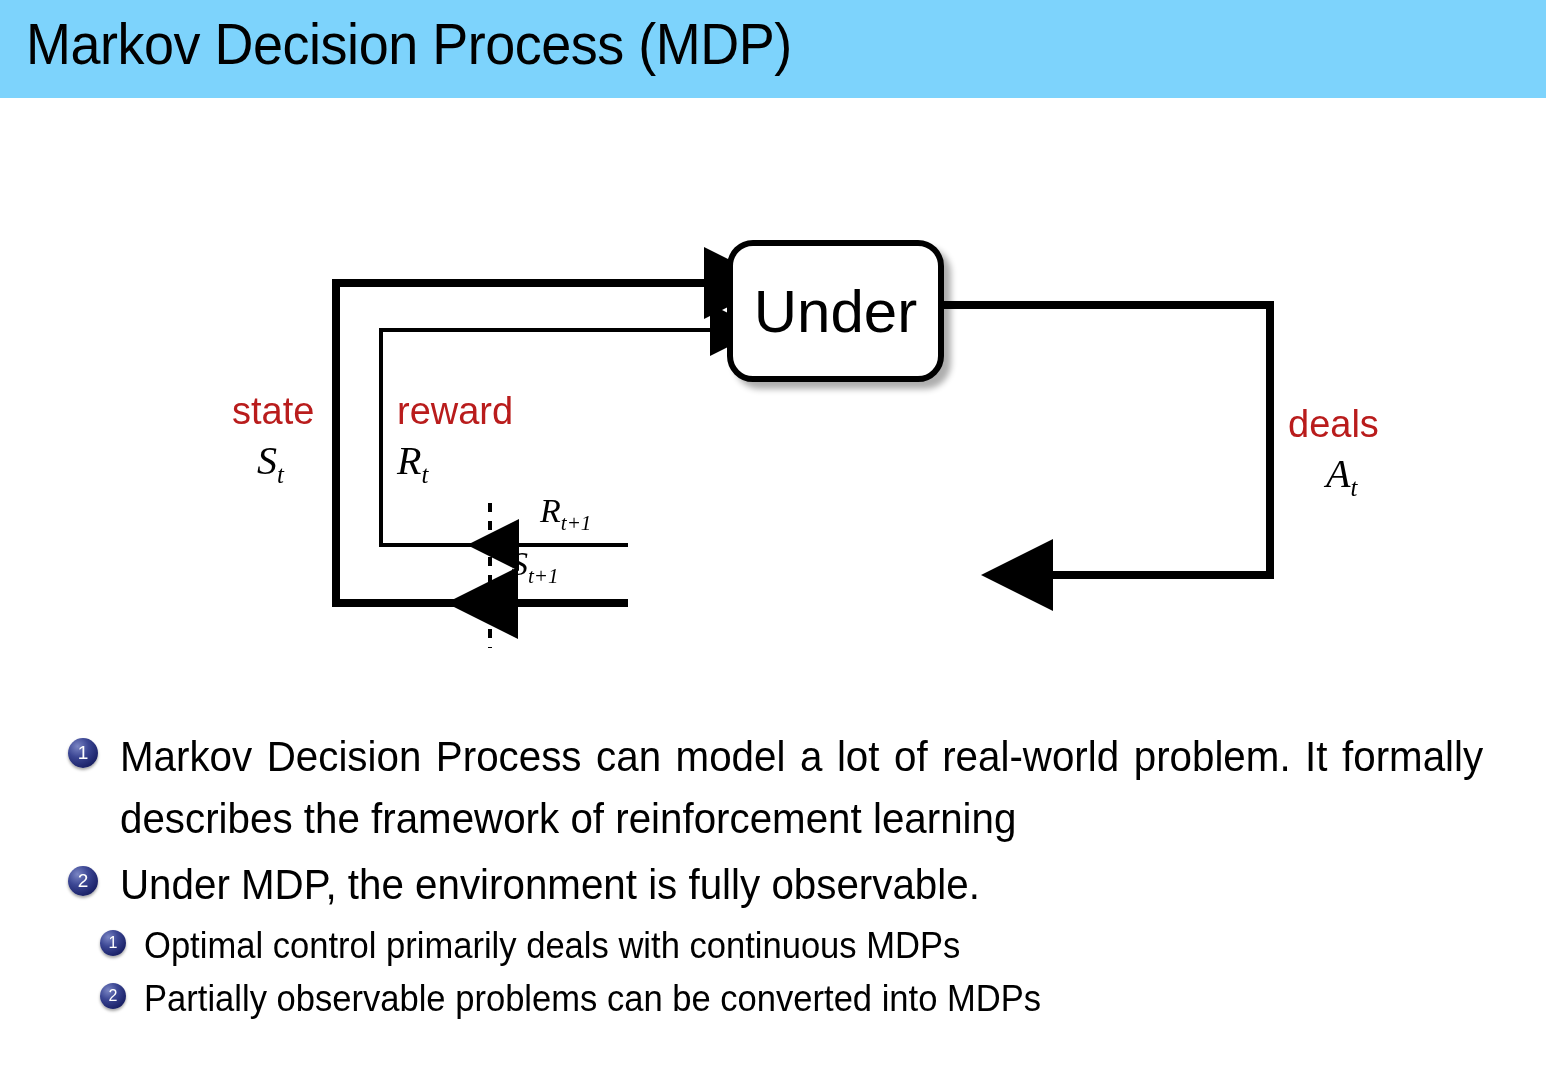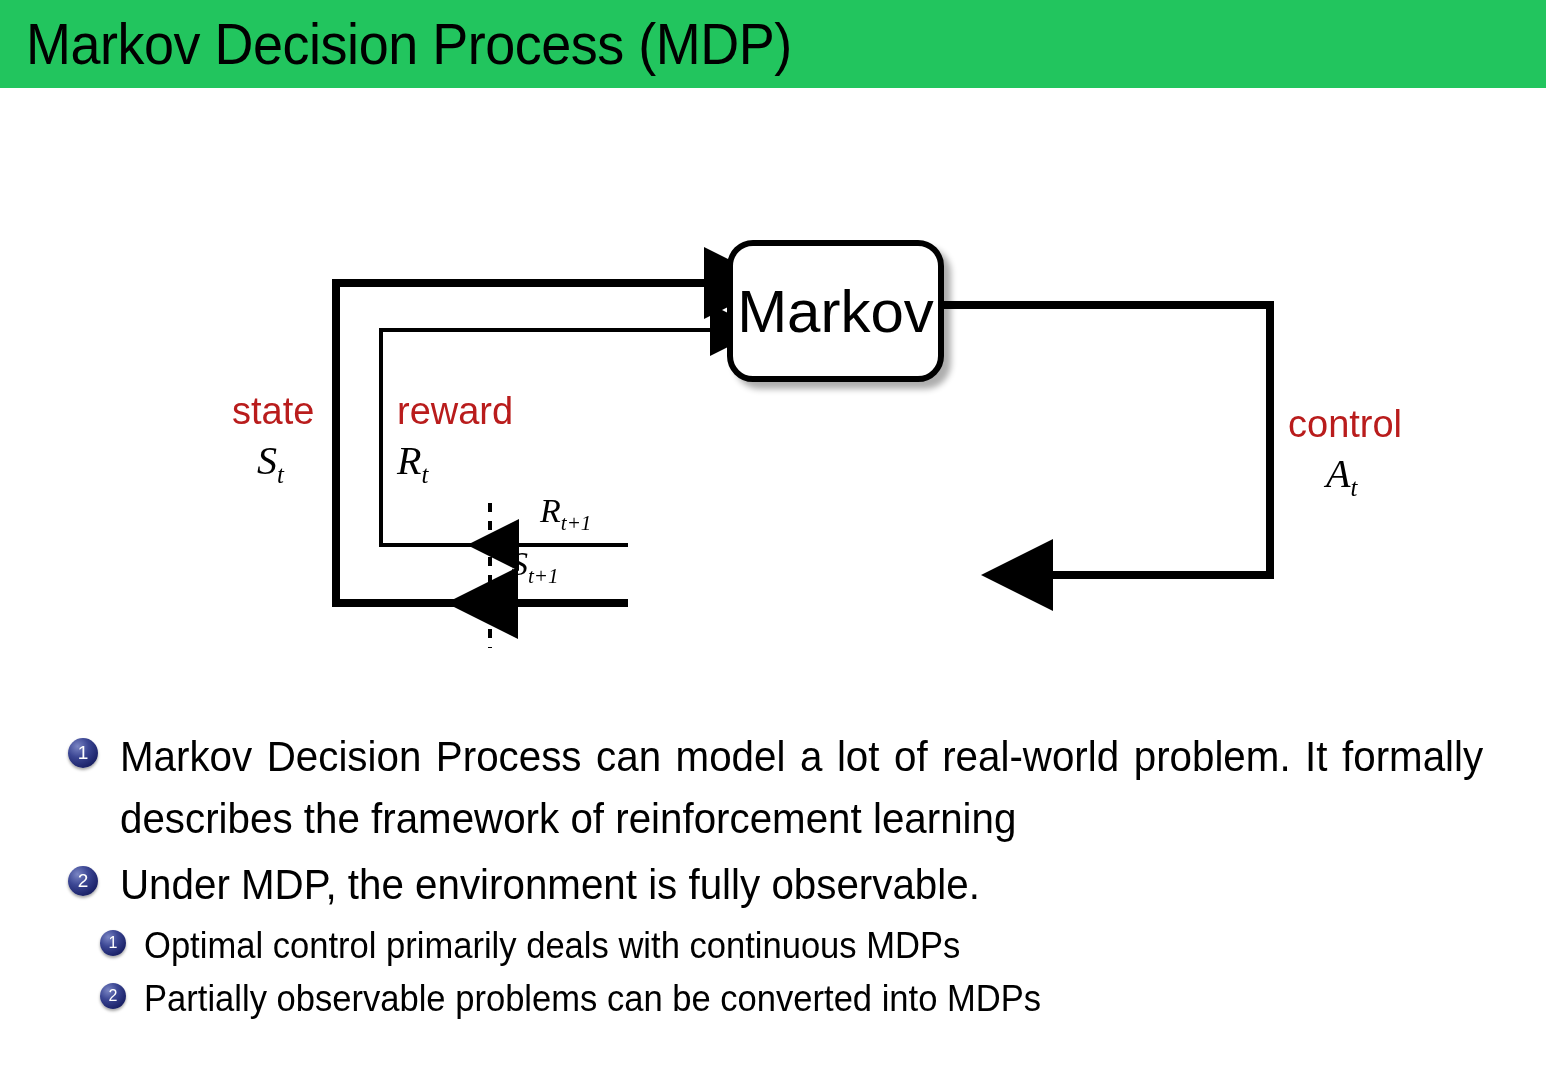--- a/index.html
+++ b/index.html
@@ -16,22 +16,22 @@
     font-family: "DejaVu Sans", sans-serif;
     color: #000000;
   }
 
   
   .slide-header {
     position: absolute;
     left: 0;
     top: 0;
     width: 1546px;
-    height: 88px;
-    background: #22c55e;
+    height: 98px;
+    background: #7dd3fc;
     box-sizing: border-box;
   }
   .slide-title {
     position: absolute;
     left: 26px;
     top: 10px;
     font-family: "Liberation Sans", sans-serif;
     font-size: 58px;
     font-weight: 400;
     letter-spacing: -0.5px;
@@ -211,31 +211,31 @@
     <path d="M 628,445 L 513,445" fill="none" stroke="#000000" stroke-width="4" marker-end="url(#arrow-thin)"></path>
 
     <path d="M 628,503 L 510,503" fill="none" stroke="#000000" stroke-width="8" marker-end="url(#arrow-thick)"></path>
 
     <path d="M 932,205 L 1270,205 L 1270,475 L 1045,475" fill="none" stroke="#000000" stroke-width="8" marker-end="url(#arrow-thick)"></path>
 
     <line x1="490" y1="403" x2="490" y2="548" stroke="#000000" stroke-width="4" stroke-dasharray="9 9"></line>
   </svg>
 
   <div class="node-box" id="agent-box">
-    <span>Markov</span>
+    <span>Under</span>
   </div>
 
 
   <div class="diag-label" id="label-state">state</div>
   <div class="math" id="label-state-sym"><span>S</span><sub>t</sub></div>
 
   <div class="diag-label" id="label-reward">reward</div>
   <div class="math" id="label-reward-sym"><span>R</span><sub>t</sub></div>
 
-  <div class="diag-label" id="label-action">control</div>
+  <div class="diag-label" id="label-action">deals</div>
   <div class="math" id="label-action-sym"><span>A</span><sub>t</sub></div>
 
   <div class="math math-sm" id="label-rt1"><span>R</span><sub>t+1</sub></div>
 
   <div class="math math-sm" id="label-st1"><span>S</span><sub>t+1</sub></div>
 </div>
 
 <div class="content">
 
   <div class="bullet-row level1">

